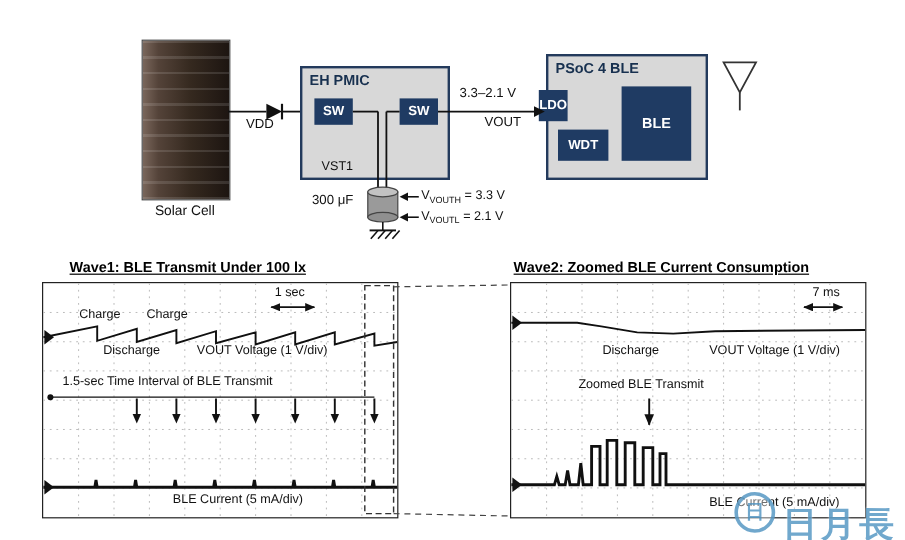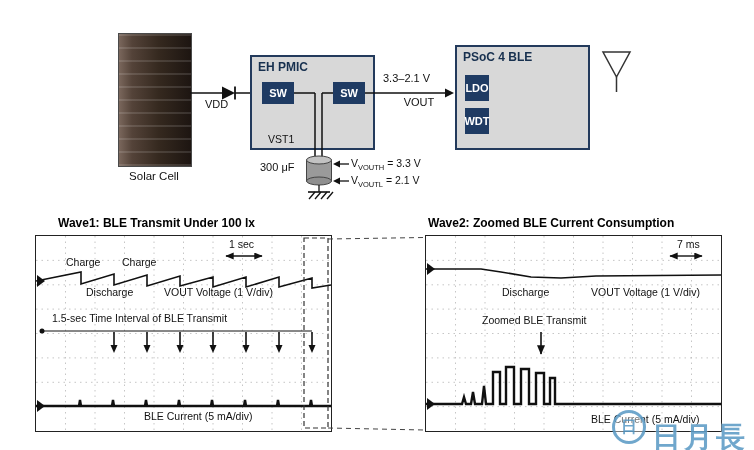--- a/index.html
+++ b/index.html
@@ -8,21 +8,21 @@
   .lbl{position:absolute;font-size:11px;white-space:nowrap;color:#111;}
   .lbl sub{font-size:7.5px;}
   .block{position:absolute;background:#d8d8d8;border:2px solid #233a5c;box-sizing:border-box;}
   .block-title{font-weight:bold;font-size:12px;color:#17304f;padding:3px 0 0 6px;}
   .chip{position:absolute;background:#1f3b63;color:#fff;font-weight:bold;font-size:11px;
         display:flex;align-items:center;justify-content:center;box-sizing:border-box;}
   .solar{position:absolute;left:118px;top:33px;width:72px;height:132px;border:1px solid #4a4a4a;
          background-image:
            repeating-linear-gradient(to bottom, rgba(255,255,255,0.12) 0 2px, rgba(0,0,0,0) 2px 13px),
            linear-gradient(90deg,#7a675c 0%,#544339 18%,#35291f 55%,#1d1511 100%);}
-  .wtitle{position:absolute;font-weight:bold;font-size:12px;
+  .wtitle{position:absolute;font-weight:bold;font-size:12px;text-decoration:underline;
           color:#000;white-space:nowrap;}
   .panel{position:absolute;width:295px;height:195px;border:1.5px solid #222;background:#fff;}
   .plbl{position:absolute;font-size:10.5px;white-space:nowrap;color:#111;text-align:right;}
   .trace{fill:none;stroke:#101010;stroke-width:1.6;}
   .thick{stroke-width:2.4;}
   .gridline{stroke:#b8b8b8;stroke-width:0.8;stroke-dasharray:1.5 4;}
   .zoomrect{fill:none;stroke:#333;stroke-width:1.2;stroke-dasharray:5 3;}
   .overlay{position:absolute;left:0;top:0;z-index:6;pointer-events:none;}
   .wiregrp{stroke:#111;stroke-width:1.5;fill:none;}
   .dashedline{stroke:#444;stroke-width:1;stroke-dasharray:5 4;fill:none;}
@@ -49,22 +49,23 @@
   <div class="chip" style="left:262px;top:82px;width:32px;height:22px">SW</div>
   <div class="chip" style="left:333px;top:82px;width:32px;height:22px">SW</div>
   <div class="lbl" style="left:268px;top:133px;font-size:10.5px">VST1</div>
 
   <div class="lbl" style="left:383px;top:72px;width:72px;text-align:left">3.3–2.1 V</div>
   <div class="lbl" style="left:383px;top:96px;width:72px;text-align:center">VOUT</div>
 
   <div class="block" style="left:455px;top:45px;width:135px;height:105px">
     <div class="block-title">PSoC 4 BLE</div>
   </div>
-  <div class="chip" style="left:465px;top:75px;width:24px;height:26px">LDO</div>
-  <div class="chip" style="left:465px;top:108px;width:24px;height:26px">WDT</div>
+  <div class="chip" style="left:449px;top:75px;width:24px;height:26px">LDO</div>
+  <div class="chip" style="left:465px;top:108px;width:42px;height:26px">WDT</div>
+  <div class="chip" style="left:518px;top:72px;width:58px;height:62px;font-size:12px">BLE</div>
 
   <div class="lbl" style="left:260px;top:161px">300 μF</div>
   <div class="lbl" style="left:351px;top:157px;font-size:10.5px">
     <span>V</span><sub>VOUTH</sub><span> = 3.3 V</span>
   </div>
   <div class="lbl" style="left:351px;top:174px;font-size:10.5px">
     <span>V</span><sub>VOUTL</sub><span> = 2.1 V</span>
   </div>
 
   <div class="wtitle" style="left:58px;top:216px">Wave1: BLE Transmit Under 100 lx</div>

